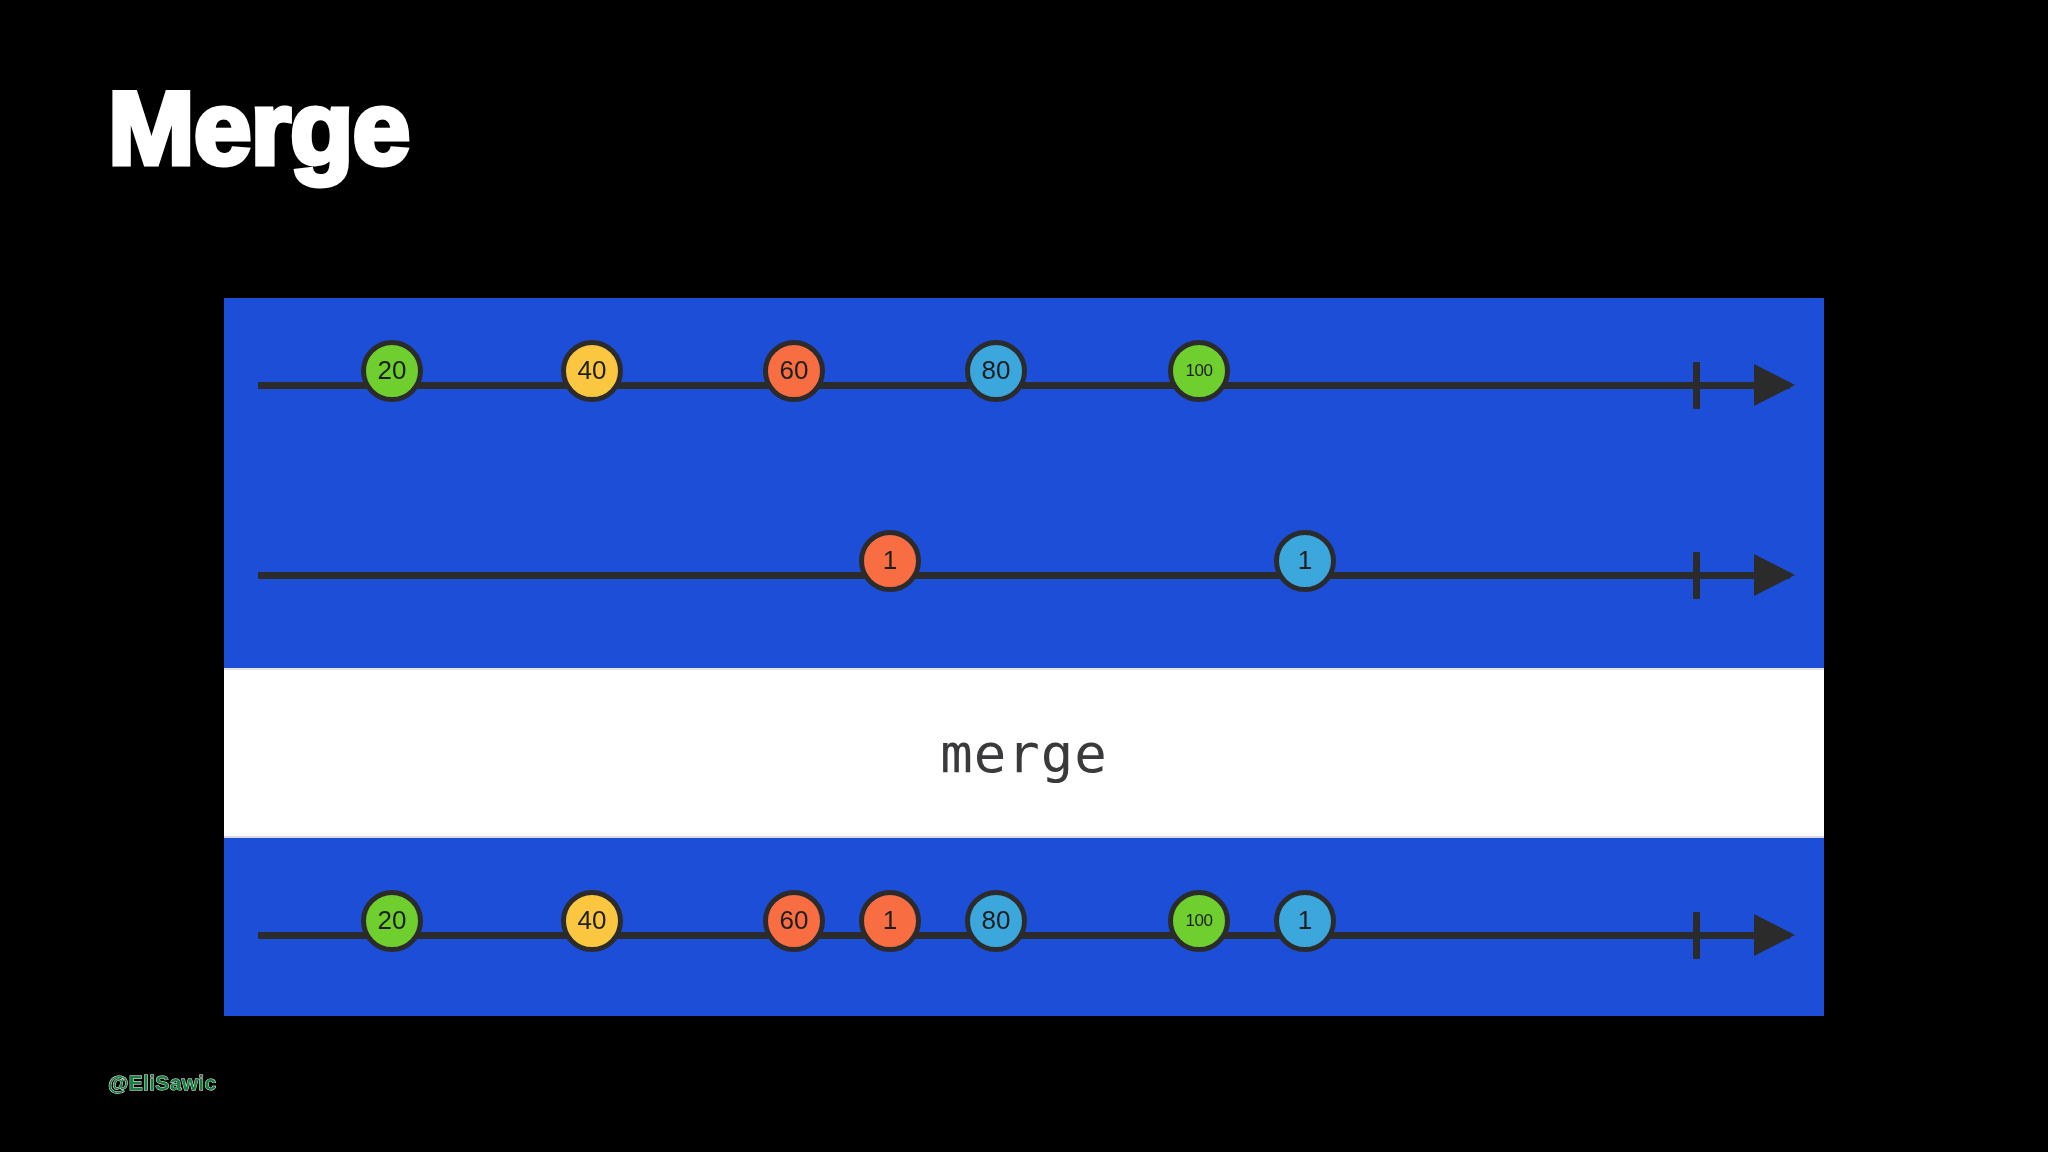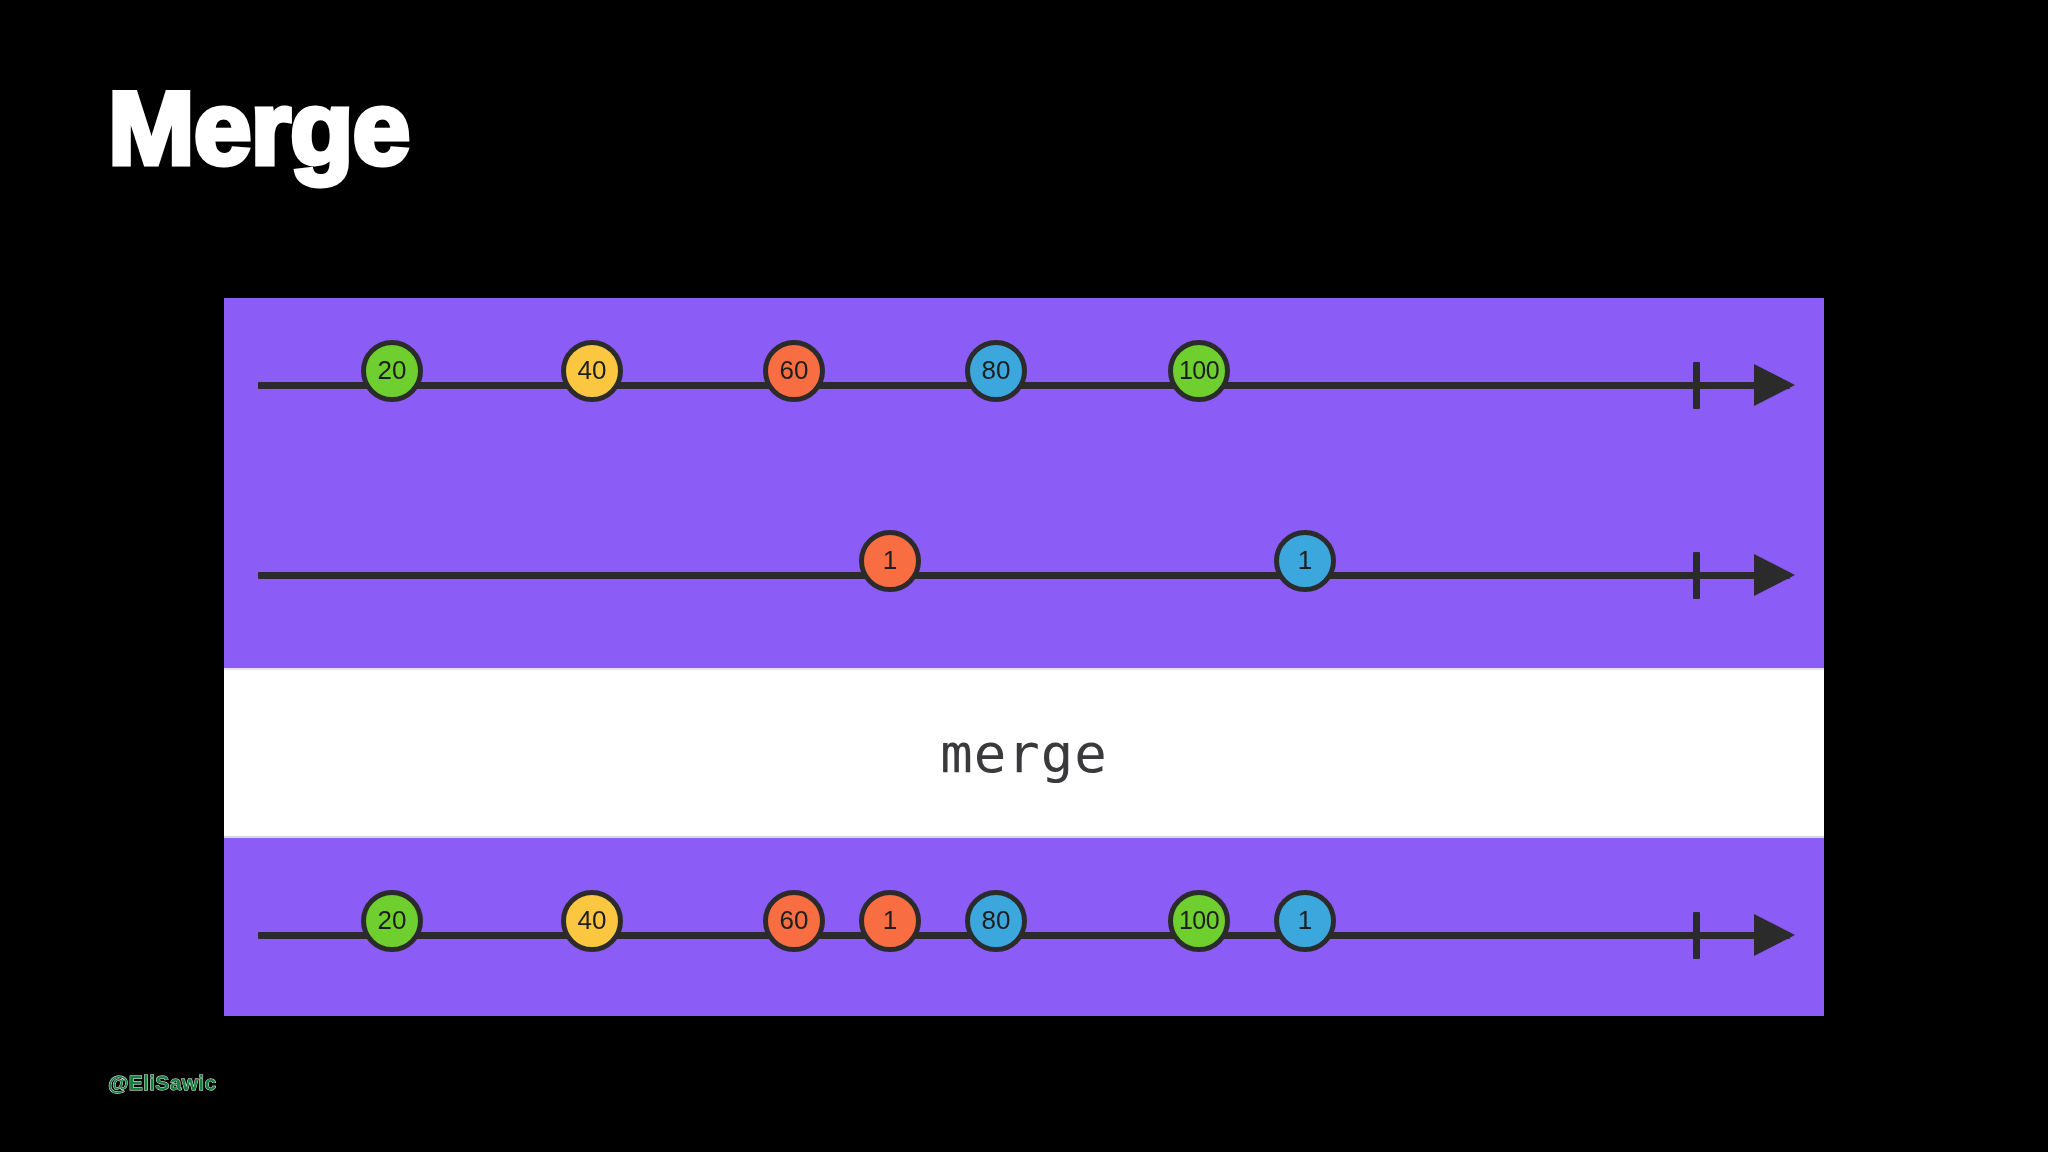--- a/index.html
+++ b/index.html
@@ -50,21 +50,21 @@
     user-select: none;
   }
 
   
   #marble-panel {
     position: absolute;
     left: 224px;
     top: 298px;
     width: 1600px;
     height: 718px;
-    background: #8b5cf6;
+    background: #1d4ed8;
     overflow: hidden;
   }
 
   
   .timeline-row {
     position: absolute;
     left: 0;
     width: 1600px;
     height: 120px;
   }
@@ -121,21 +121,21 @@
     font-family: "Liberation Sans", sans-serif;
     font-size: 26px;
     font-weight: 400;
     line-height: 1;
     user-select: none;
   }
   .marble .marble-value {
     transform: translateY(-1px);
     white-space: nowrap;
   }
-  .marble.wide { letter-spacing: -0.5px; font-size: 25px; }
+  .marble.wide { letter-spacing: -0.5px; font-size: 17px; }
 
   
   #operator-box {
     position: absolute;
     left: 0;
     top: 370px;
     width: 1600px;
     height: 170px;
     background: #ffffff;
     border-top: 2px solid #e3e3e8;

